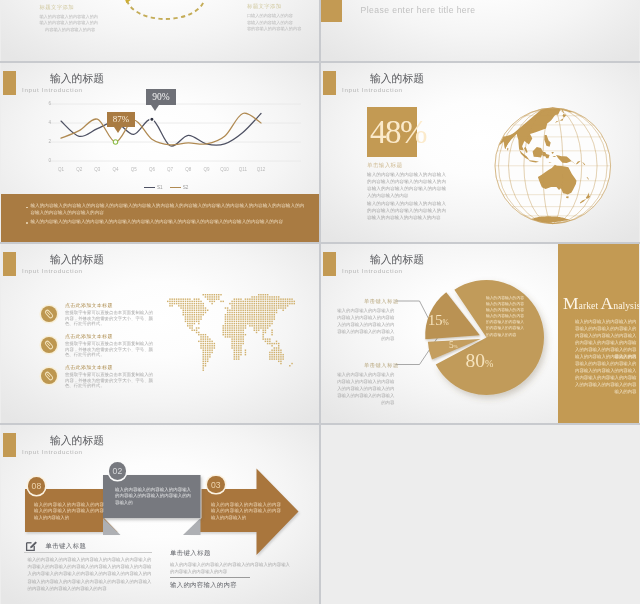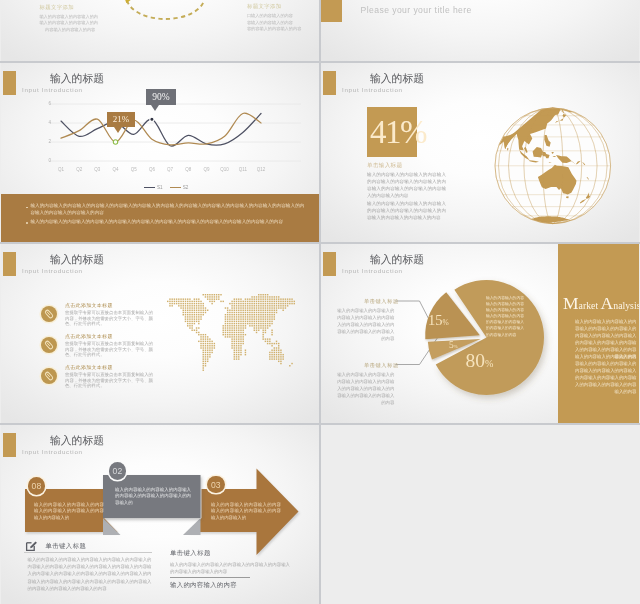--- a/index.html
+++ b/index.html
@@ -71,21 +71,21 @@
   <div class="r1-p" style="left:245.9px;top:144px;">容的容输入的内容输入的内容</div>
 
   <svg width="318" height="179" style="position:absolute;left:0;top:0;">
     <path d="M 126 118.5 A 39 22 0 0 0 203 118.5" fill="none" stroke="#c4ac57" stroke-width="1.9" stroke-dasharray="4.2 3.4"></path>
     <path d="M 122.2 112.4 L 131.6 116.6 L 125.4 121.2 Z" fill="#cdae33"></path>
   </svg>
 </div>
 
 <div class="slide" style="left:321px;top:-118px;">
   <div style="position:absolute;left:0px;top:108px;width:21px;height:32px;background:#c39a53;"></div>
-  <div class="r1-ph" style="left:39.6px;top:122.5px;">Please your your title here</div>
+  <div class="r1-ph" style="left:39.6px;top:122.5px;">Please enter here title here</div>
 </div>
 
 <div class="slide" style="left:1px;top:63px;">
   <div class="hdr">
     <div class="sq"></div>
     <div class="t">输入的标题</div>
     <div class="s">Input Introduction</div>
   </div>
   <div id="s3chart" style="position:absolute;left:0;top:0;">
         <svg width="318" height="120" style="position:absolute;left:0;top:0;overflow:visible">
@@ -107,42 +107,42 @@
         <div class="s3-xlab" style="left: 89.3636px; top: 104px;">Q3</div>
         <div class="s3-xlab" style="left: 107.545px; top: 104px;">Q4</div>
         <div class="s3-xlab" style="left: 125.727px; top: 104px;">Q5</div>
         <div class="s3-xlab" style="left: 143.909px; top: 104px;">Q6</div>
         <div class="s3-xlab" style="left: 162.091px; top: 104px;">Q7</div>
         <div class="s3-xlab" style="left: 180.273px; top: 104px;">Q8</div>
         <div class="s3-xlab" style="left: 198.455px; top: 104px;">Q9</div>
         <div class="s3-xlab" style="left: 216.636px; top: 104px;">Q10</div>
         <div class="s3-xlab" style="left: 234.818px; top: 104px;">Q11</div>
         <div class="s3-xlab" style="left: 253px; top: 104px;">Q12</div>
-        <div style="position: absolute; left: 106px; top: 49px; width: 28px; height: 15px; background: rgb(169, 123, 66); color: rgb(251, 238, 219); font-size: 9px; line-height: 15px; text-align: center; font-family: &quot;Liberation Serif&quot;, serif;">21%</div>
+        <div style="position: absolute; left: 106px; top: 49px; width: 28px; height: 15px; background: rgb(169, 123, 66); color: rgb(251, 238, 219); font-size: 9px; line-height: 15px; text-align: center; font-family: &quot;Liberation Serif&quot;, serif;">87%</div>
         <div style="position: absolute; left: 113px; top: 64px; width: 0px; height: 0px; border-left: 4px solid transparent; border-right: 4px solid transparent; border-top: 6px solid rgb(169, 123, 66);"></div>
         <div style="position: absolute; left: 145px; top: 26px; width: 30px; height: 16px; background: rgb(110, 112, 119); color: rgb(244, 244, 244); font-size: 9.5px; line-height: 16px; text-align: center; font-family: &quot;Liberation Serif&quot;, serif;">90%</div>
         <div style="position: absolute; left: 150px; top: 42px; width: 0px; height: 0px; border-left: 4px solid transparent; border-right: 4px solid transparent; border-top: 6px solid rgb(110, 112, 119);"></div>
         <div style="position: absolute; left: 143px; top: 115px; white-space: nowrap;"><span style="display:inline-block;margin-right:7px;"><span style="display:inline-block;width:11px;height:1.4px;background:#4e5163;vertical-align:middle;margin-right:2px;"></span><span style="font-size:4.6px;color:#9b9b9b;vertical-align:middle;">S1</span></span><span style="display:inline-block;margin-right:7px;"><span style="display:inline-block;width:11px;height:1.4px;background:#b08a52;vertical-align:middle;margin-right:2px;"></span><span style="font-size:4.6px;color:#9b9b9b;vertical-align:middle;">S2</span></span></div>
       </div>
   <div class="s3-band">
     <div class="s3-dot" style="left:25.3px;top:12.5px;"></div>
     <div class="s3-bul" style="top:8.1px;">输入的内容输入的内容输入的内容输入的内容输入的内容输入的内容输入的内容输入的内容输入的内容输入的内容输入的内容输入的内容输入的内容输入的内容输入的内容</div>
     <div class="s3-dot" style="left:25.3px;top:28px;"></div>
     <div class="s3-bul" style="top:23.6px;">输入的内容输入的内容输入的内容输入的内容输入的内容输入的内容输入的内容输入的内容输入的内容输入的内容输入的内容</div>
   </div>
 </div>
 
 <div class="slide" style="left:321px;top:63px;">
   <div class="hdr">
     <div class="sq"></div>
     <div class="t">输入的标题</div>
     <div class="s">Input Introduction</div>
   </div>
   <div class="s4-box"></div>
-  <div class="s4-pct">41%</div>
+  <div class="s4-pct">48%</div>
   <div class="s4-sub">单击输入标题</div>
   <div class="s4-p" style="top:109px;">输入的内容输入的内容输入的内容输入的内容输入的内容输入的内容输入的内容输入的内容输入的内容输入的内容输入的内容输入的内容</div>
   <div class="s4-p" style="top:138px;">输入的内容输入的内容输入的内容输入的内容输入的内容输入的内容输入的内容输入的内容输入的内容输入的内容</div>
   <div id="globeholder" style="position:absolute;left:171px;top:42px;"><svg width="121.6" height="121.6" viewBox="-60.8 -60.8 121.6 121.6">
           <defs>
             <clipPath id="gclip">
               <circle cx="0" cy="0" r="57.4"></circle>
             </clipPath>
           </defs>
           <circle cx="0" cy="0" r="57.8" fill="#fdfdfd"></circle>

